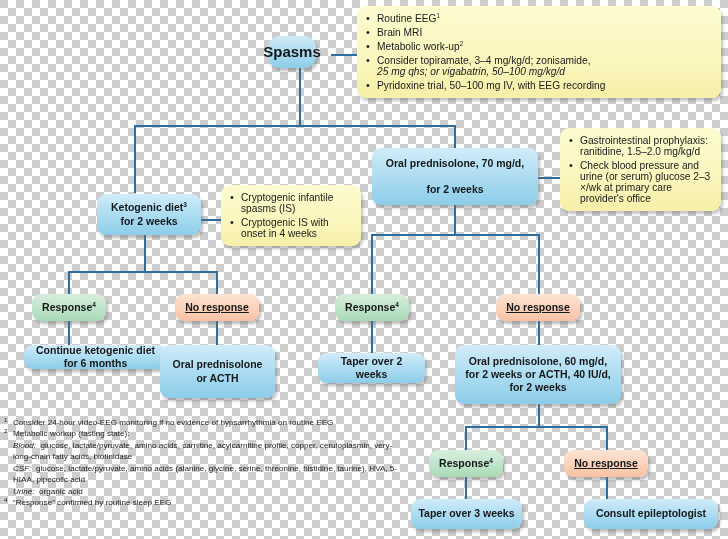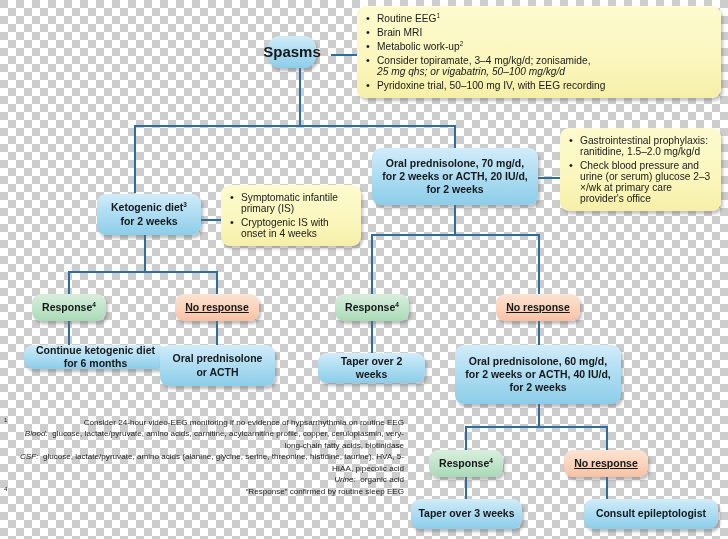--- a/index.html
+++ b/index.html
@@ -52,21 +52,21 @@
   .callout li:before{
     content:"\2022";position:absolute;left:0;top:-1px;font-size:11px;
   }
   .callout li .ind{display:block;font-style:italic;}
 
   sup{font-size:.62em;vertical-align:super;line-height:0;}
 
   
   #footnotes{
     position:absolute;left:4px;top:417px;width:400px;
-    font-size:8.1px;line-height:1.42;color:#1d1d1d;text-align:right;
+    font-size:8.1px;line-height:1.42;color:#1d1d1d;
   }
   .fn{position:relative;padding-left:9px;margin-bottom:0px;}
   .fn .m{position:absolute;left:0;top:-1px;font-size:6.2px;}
   .fn-ind{padding-left:9px;}
   .fn-ind i{font-style:italic;}
 </style>
 </head>
 <body>
 
 <div id="stage">
@@ -119,42 +119,42 @@
       <li><span>Routine EEG</span><sup>1</sup></li>
       <li><span>Brain MRI</span></li>
       <li><span>Metabolic work-up</span><sup>2</sup></li>
       <li><span>Consider topiramate, 3–4 mg/kg/d; zonisamide,</span><span class="ind">25 mg qhs; or vigabatrin, 50–100 mg/kg/d</span></li>
       <li><span>Pyridoxine trial, 50–100 mg IV, with EEG recording</span></li>
     </ul>
   </div>
 
   <div class="callout" style="left:221px;top:185px;width:140px;font-size:10.2px;">
     <ul>
-      <li><span>Symptomatic infantile primary (IS)</span></li>
+      <li><span>Cryptogenic infantile spasms (IS)</span></li>
       <li><span>Cryptogenic IS with onset in 4 weeks</span></li>
     </ul>
   </div>
 
   <div class="callout" style="left:560px;top:128px;width:161px;font-size:10.2px;">
     <ul>
       <li><span>Gastrointestinal prophylaxis: ranitidine, 1.5–2.0 mg/kg/d</span></li>
       <li><span>Check blood pressure and urine (or serum) glucose 2–3 ×/wk at primary care provider's office</span></li>
     </ul>
   </div>
 
   <div class="node blue" style="left:268px;top:36px;width:48px;height:32px;font-size:15px;border-radius:12px;">
     <span>Spasms</span>
   </div>
 
   <div class="node blue" style="left:97px;top:194px;width:104px;height:41px;font-size:10.5px;">
     <span><span>Ketogenic diet</span><sup>3</sup><br><span>for 2 weeks</span></span>
   </div>
 
   <div class="node blue" style="left:372px;top:148px;width:166px;height:57px;font-size:10.5px;">
-    <span><span>Oral prednisolone, 70 mg/d,</span><br><span>for 2 weeks or ACTH, 20 IU/d,</span><br><span>for 2 weeks</span></span>
+    <span><span>Oral prednisolone, 70 mg/d,</span><br><br><span>for 2 weeks</span></span>
   </div>
 
   <div class="node green" style="left:32px;top:294px;width:74px;height:27px;font-size:10.5px;">
     <span><span>Response</span><sup>4</sup></span>
   </div>
 
   <div class="node peach" style="left:175px;top:294px;width:84px;height:27px;font-size:10.5px;">
     <span>No response</span>
   </div>
 
@@ -163,21 +163,21 @@
   </div>
 
   <div class="node peach" style="left:496px;top:294px;width:84px;height:27px;font-size:10.5px;">
     <span>No response</span>
   </div>
 
   <div class="node blue" style="left:24px;top:345px;width:143px;height:24px;font-size:10.5px;">
     <span><span>Continue ketogenic diet</span><br><span>for 6 months</span></span>
   </div>
 
-  <div class="node blue" style="left:160px;top:345px;width:115px;height:41px;font-size:10.5px;">
+  <div class="node blue" style="left:160px;top:345px;width:115px;height:53px;font-size:10.5px;">
     <span><span>Oral prednisolone</span><br><span>or ACTH</span></span>
   </div>
 
   <div class="node blue" style="left:318px;top:353px;width:107px;height:30px;font-size:10.5px;">
     <span>Taper over 2 weeks</span>
   </div>
 
   <div class="node blue" style="left:455px;top:345px;width:166px;height:59px;font-size:10.5px;">
     <span><span>Oral prednisolone, 60 mg/d,</span><br><span>for 2 weeks or ACTH, 40 IU/d,</span><br><span>for 2 weeks</span></span>
   </div>
@@ -196,20 +196,24 @@
 
   <div class="node blue" style="left:548px;top:499px;width:134px;height:30px;font-size:10.5px;margin-left:36px;">
     <span>Consult epileptologist</span>
   </div>
 
   <div id="footnotes">
     <div class="fn">
       <span class="m">1</span>
       <span>Consider 24-hour video-EEG monitoring if no evidence of hypsarrhythmia on routine EEG</span>
     </div>
+    <div class="fn">
+      <span class="m">2</span>
+      <span>Metabolic workup (fasting state):</span>
+    </div>
     <div class="fn-ind">
       <i>Blood:</i>&nbsp;
       <span>glucose, lactate/pyruvate, amino acids, carnitine, acylcarnitine profile, copper, ceruloplasmin, very-long-chain fatty acids, biotinidase</span>
     </div>
     <div class="fn-ind">
       <i>CSF:</i>&nbsp;
       <span>glucose, lactate/pyruvate, amino acids (alanine, glycine, serine, threonine, histidine, taurine), HVA, 5-HIAA, pipecolic acid</span>
     </div>
     <div class="fn-ind">
       <i>Urine:</i>&nbsp;

